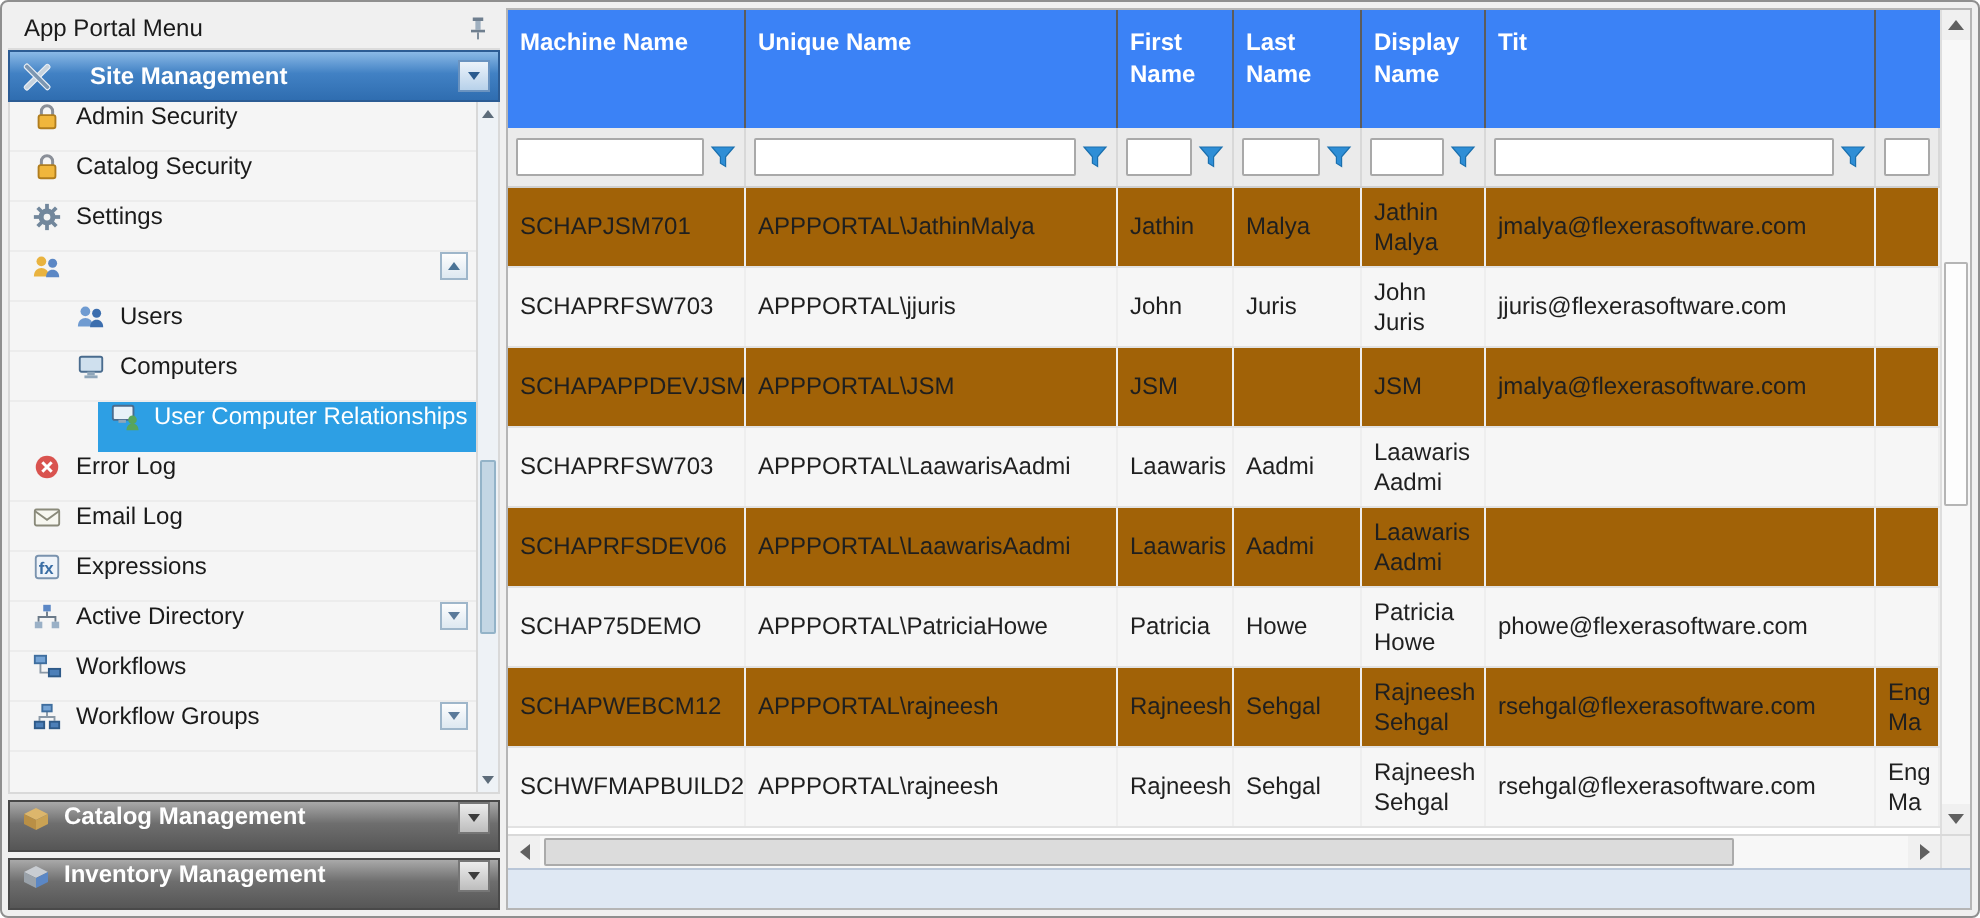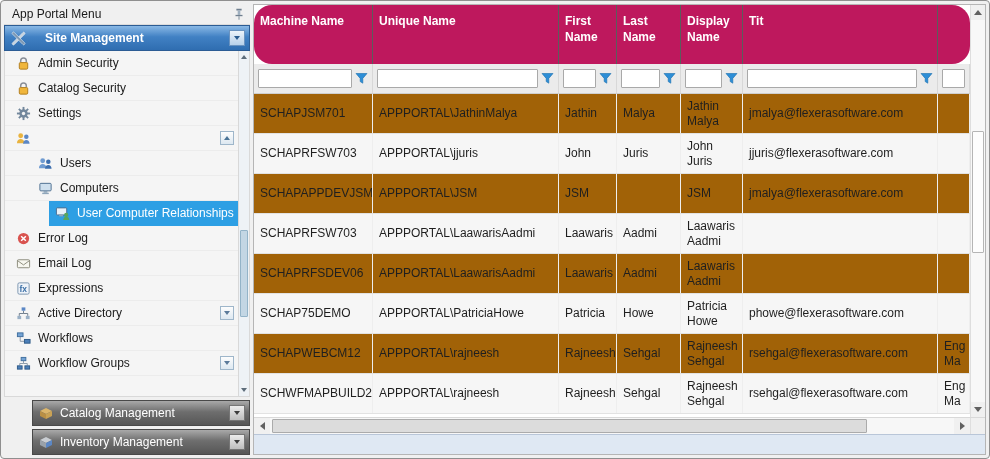--- a/index.html
+++ b/index.html
@@ -22,43 +22,43 @@
   .hdr-blue .sp,.sec-gray .sp,.mi .sp{flex:1;}
   .dd-btn{
     width:16px;height:16px;flex:none;display:flex;align-items:center;justify-content:center;
     background:linear-gradient(#ecf3fa,#b7d1ea);border:1px solid #6a93c0;
   }
   .dd-btn.gray{background:linear-gradient(#ececec,#bdbdbd);border-color:#767676;}
   .tri-down{width:0;height:0;border-left:3.5px solid transparent;border-right:3.5px solid transparent;border-top:4.5px solid #2a5b8f;}
   .dd-btn.gray .tri-down{border-top-color:#3c3c3c;}
   .tri-up{width:0;height:0;border-left:3.5px solid transparent;border-right:3.5px solid transparent;border-bottom:4.5px solid #4a7396;}
   .menu{flex:1;background:#f5f5f5;border:1px solid #d9d9d9;border-top:none;position:relative;padding-right:11px;overflow:hidden;}
-  .mi{height:25px;display:flex;align-items:center;gap:6px;padding:0 2px 0 9px;border-bottom:1px solid #ececec;}
+  .mi{height:25px;display:flex;align-items:flex-start;gap:6px;padding:0 2px 0 9px;border-bottom:1px solid #ececec;}
   .mi.sub{padding-left:31px;}
   .mi.selected{background:#2d9fe4;color:#fff;border-bottom-color:#2d9fe4;margin-left:44px;padding-left:4px;}
   .mi .ic{width:18px;flex:none;display:flex;justify-content:center;}
   .mini-btn{width:14px;height:14px;flex:none;display:flex;align-items:center;justify-content:center;
     border:1px solid #9eb6ca;background:linear-gradient(#fdfdfd,#dde8f1);margin-right:2px;}
   .sb-scroll{position:absolute;top:0;right:0;bottom:0;width:11px;background:#eef2f6;border-left:1px solid #d8d8d8;display:flex;flex-direction:column;}
   .sb-arrow{height:12px;flex:none;display:flex;align-items:center;justify-content:center;}
   .sb-track{flex:1;position:relative;}
   .sb-thumb{position:absolute;left:1px;right:1px;top:52%;height:27%;background:#c3d6e4;border:1px solid #93b3c8;border-radius:1px;}
   .tri-up-s{width:0;height:0;border-left:3px solid transparent;border-right:3px solid transparent;border-bottom:4px solid #5d6c7a;}
   .tri-down-s{width:0;height:0;border-left:3px solid transparent;border-right:3px solid transparent;border-top:4px solid #5d6c7a;}
   .sec-gray{
-    height:26px;flex:none;margin-top:3px;display:flex;align-items:center;gap:6px;padding:0 4px 0 5px;
+    height:26px;flex:none;margin-top:3px;display:flex;gap:6px;padding:0 4px 0 5px;
     background:linear-gradient(#a9a9a9,#6e6e6e 45%,#565656);
-    border:1px solid #494949;color:#fff;font-weight:normal;margin-left:28px;
+    border:1px solid #494949;color:#fff;font-weight:bold;
   }
   
   .gridpanel{flex:1;min-width:0;display:flex;flex-direction:column;background:#fff;border:1px solid #b5b5b5;
     --cols:119px 186px 58px 64px 62px 195px 1fr;}
   .gmain{flex:1;min-height:0;display:flex;}
   .gcontent{flex:1;min-width:0;display:flex;flex-direction:column;overflow:hidden;}
-  .ghead{display:grid;grid-template-columns:var(--cols);height:59px;flex:none;background:#be185d;border-radius:18px;}
+  .ghead{display:grid;grid-template-columns:var(--cols);height:59px;flex:none;background:#3b82f6;}
   .ghcell{color:#fff;font-weight:bold;padding:9px 6px 0;border-right:1px solid #5c5c5c;line-height:1.3;overflow:hidden;}
   .gfilter{display:grid;grid-template-columns:var(--cols);height:30px;flex:none;background:#ebebeb;border-bottom:1px solid #cfcfcf;}
   .gfcell{display:flex;align-items:center;gap:3px;padding:0 4px;border-right:1px solid #d8d8d8;overflow:hidden;}
   .gfcell input{flex:1;min-width:10px;height:19px;border:1px solid #a9a9a9;border-radius:1px;padding:0 3px;
     font:11px "Liberation Sans",sans-serif;background:#fff;}
   .funnel{flex:none;}
   .grows{flex:1;overflow:hidden;background:#fff;}
   .grow{display:grid;grid-template-columns:var(--cols);height:40px;border-bottom:1px solid #e2e2e2;background:#a16207;}
   .grow.alt{background:#f6f6f6;}
   .gcell{padding:3px 6px;display:flex;align-items:center;border-right:1px solid #eeeeee;color:#1f1f1f;overflow:hidden;line-height:1.25;}

